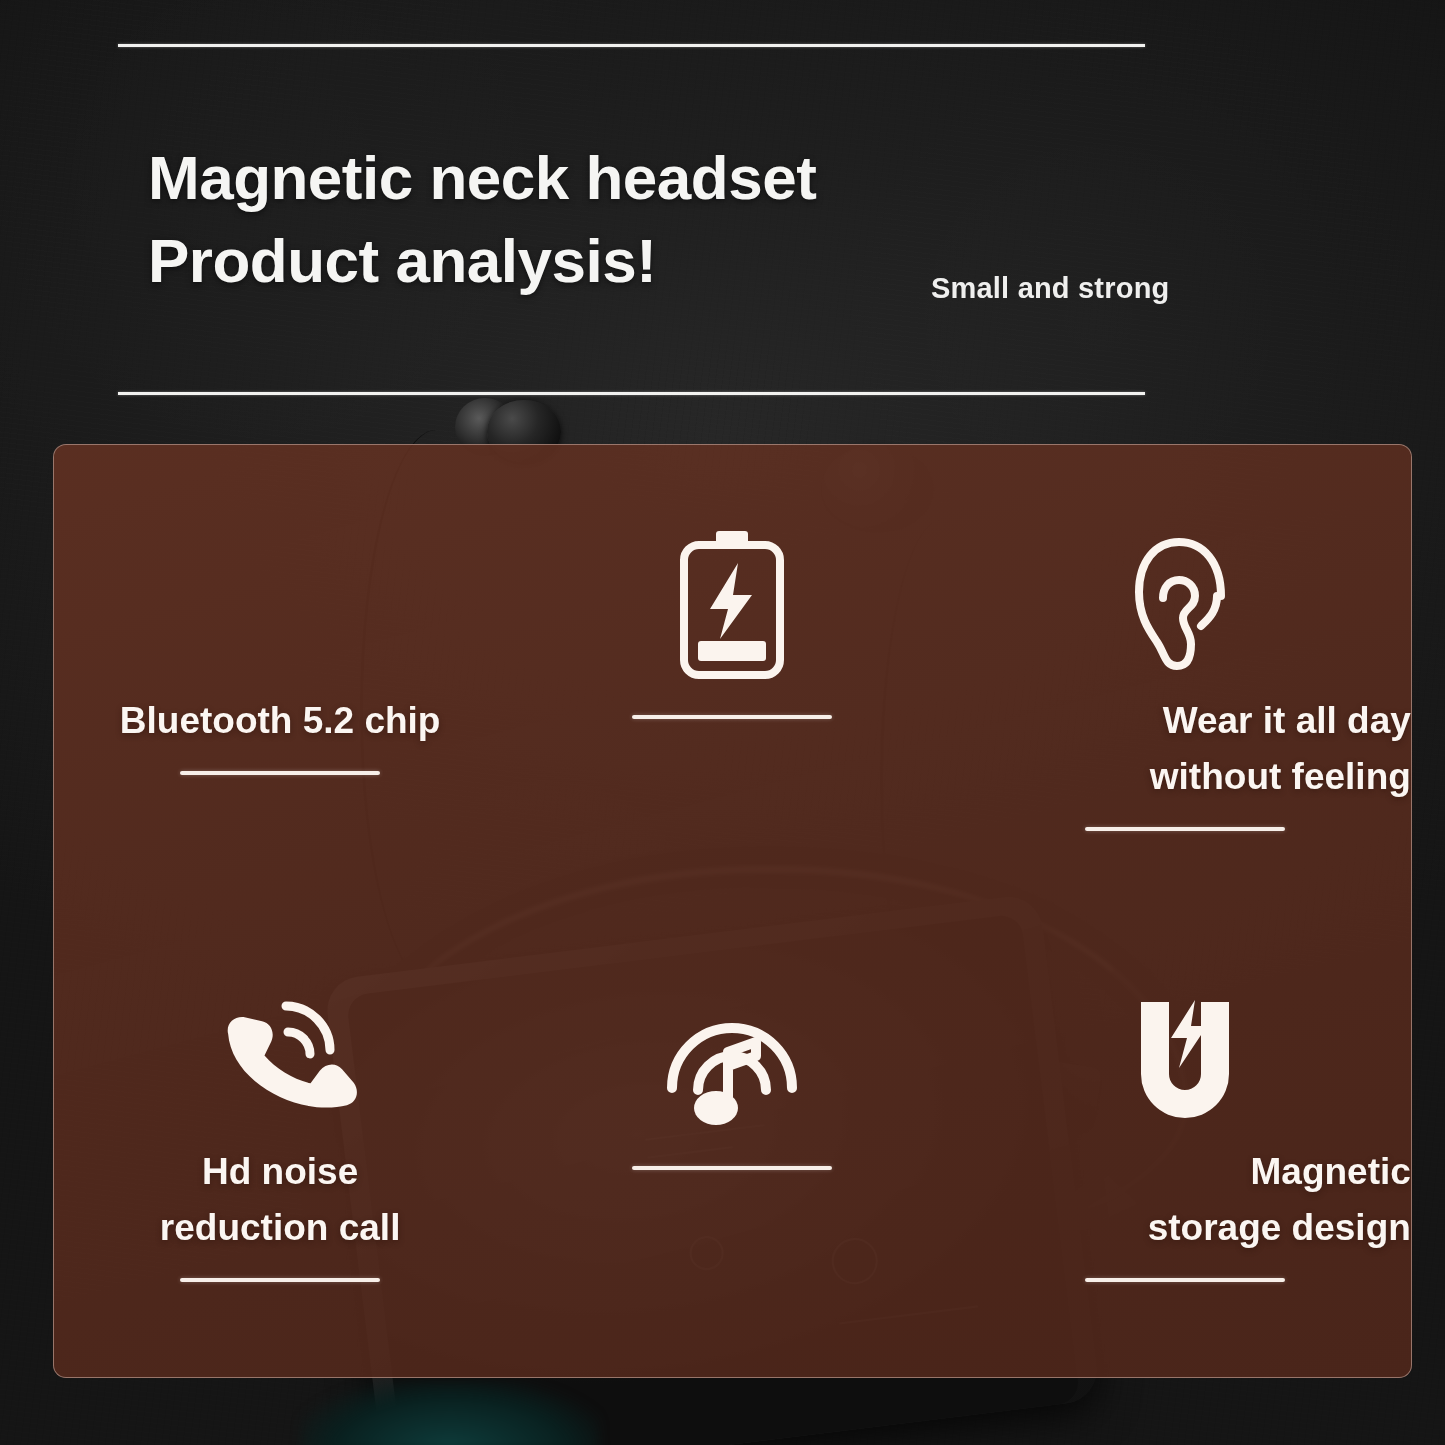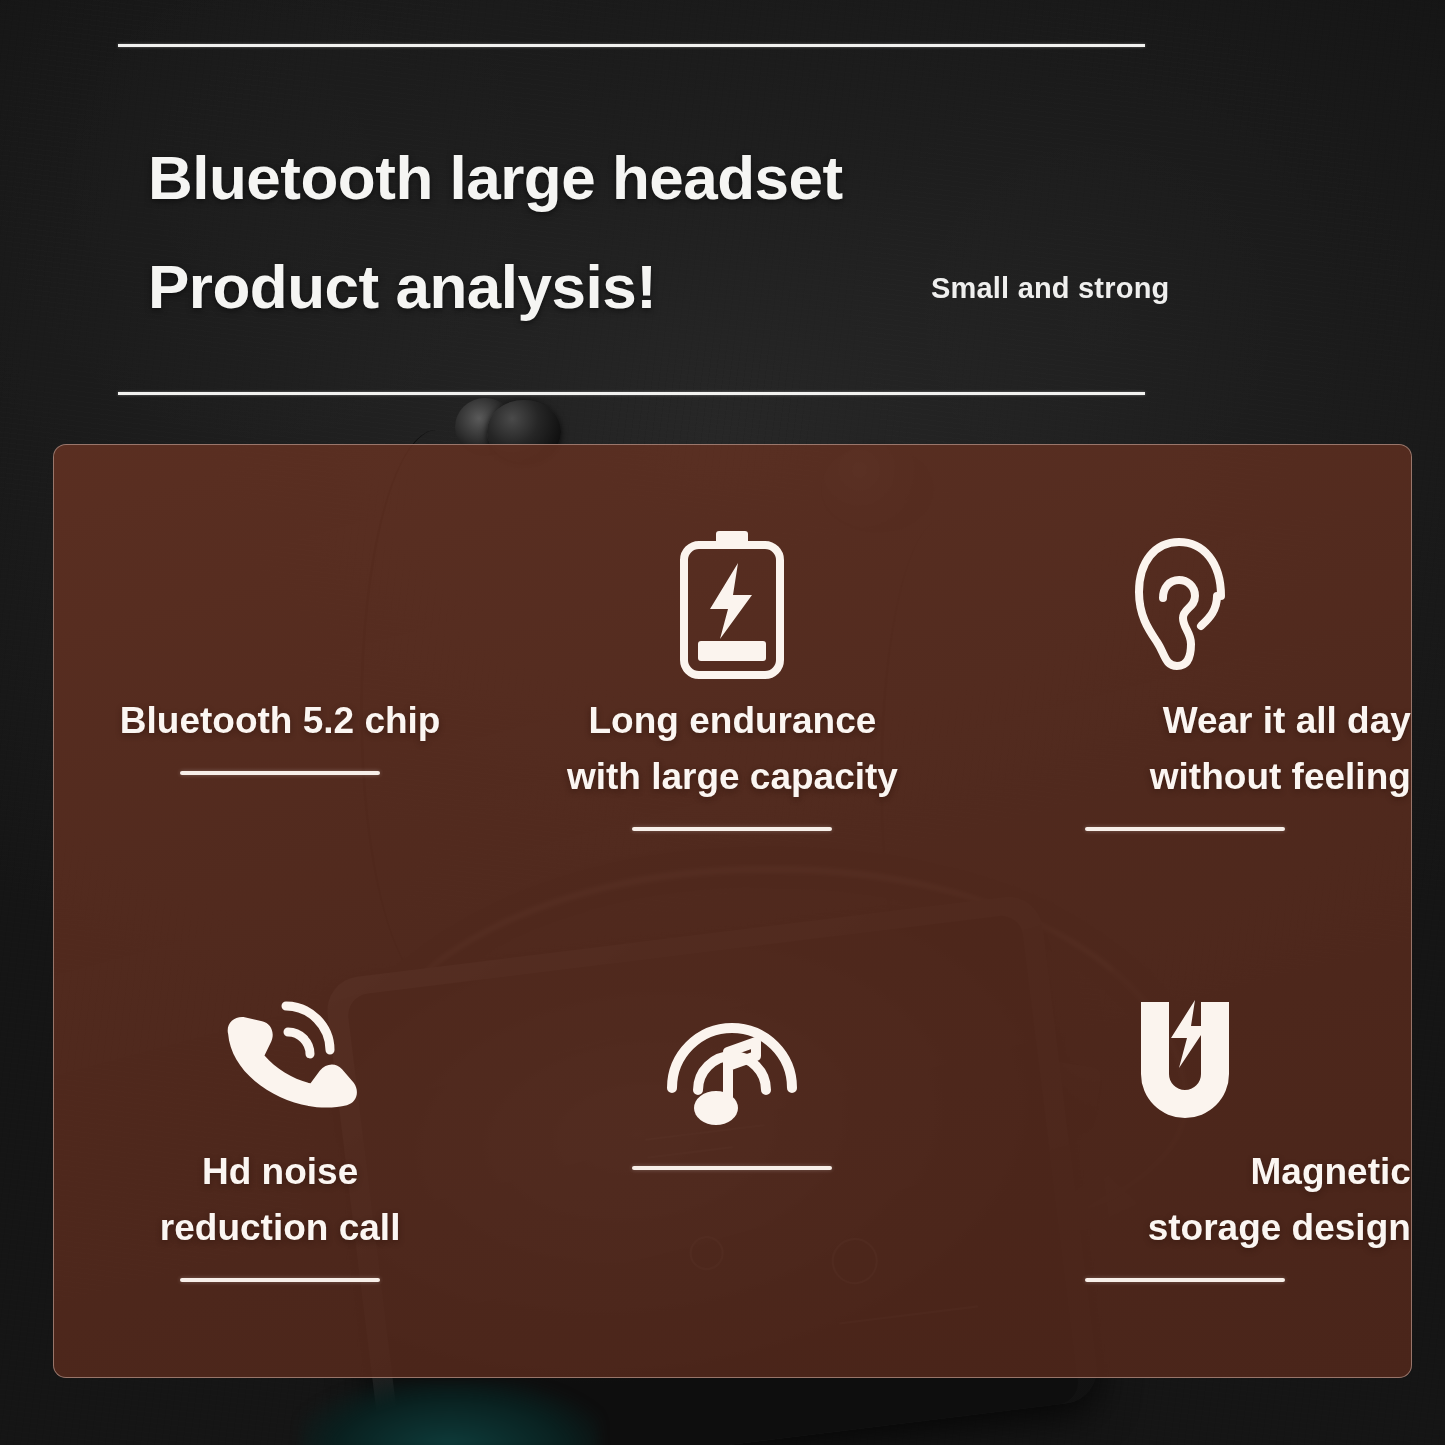--- a/index.html
+++ b/index.html
@@ -136,21 +136,21 @@
     left: 148px;
     color: #f5f5f3;
     font-weight: 700;
     font-size: 62px;
     line-height: 95px;
     letter-spacing: -0.5px;
     white-space: nowrap;
     text-shadow: 0 2px 6px rgba(0,0,0,.5);
   }
   .headline.l1 { top: 130px; }
-  .headline.l2 { top: 239px; }
+  .headline.l2 { top: 213px; }
   .subtitle {
     position: absolute;
     left: 931px; top: 272px;
     color: #efefee;
     font-weight: 600;
     font-size: 29px;
     letter-spacing: .2px;
     white-space: nowrap;
   }
 
@@ -245,21 +245,21 @@
       <div class="phone-line" style="left:300px; top:196px; width:120px;"></div>
       <div class="phone-line" style="left:300px; top:214px; width:86px;"></div>
       <div class="phone-line" style="left:470px; top:402px; width:140px;"></div>
     </div>
     <div class="phone-teal"></div>
   </div>
 
   <div class="rule" style="left:118px; top:44px; width:1027px;"></div>
   <div class="rule" style="left:118px; top:392px; width:1027px;"></div>
 
-  <div class="headline l1">Bluetooth large headset</div>
+  <div class="headline l1">Magnetic neck headset</div>
   <div class="headline l2">Product analysis!</div>
   <div class="subtitle">Small and strong</div>
 
   <div class="panel">
     <div class="panel-tint"></div>
 
     <div class="grid">
 
       <div class="cell c1 r1">
         <div class="icon-wrap"></div>
@@ -269,22 +269,20 @@
 
       <div class="cell c2 r1">
         <div class="icon-wrap">
           <svg class="ic" width="112" height="150" viewBox="0 0 112 150">
             <rect x="40" y="2" width="32" height="14" rx="3" fill="#fbf4ee"></rect>
             <rect x="8" y="16" width="96" height="130" rx="15" fill="none" stroke="#fbf4ee" stroke-width="8"></rect>
             <rect x="22" y="112" width="68" height="20" rx="3" fill="#fbf4ee"></rect>
             <path d="M62 34 L34 80 L52 80 L44 110 L76 66 L57 66 Z" fill="#fbf4ee"></path>
           </svg>
         </div>
-        <div class="label">Long endurance
-with large capacity</div>
         <div class="underline"></div>
       </div>
 
       <div class="cell c3 r1">
         <div class="icon-wrap">
           <svg class="ic" width="112" height="140" viewBox="0 0 112 140">
             <path d="M92 62 C92 28 74 8 50 8 C26 8 10 28 10 58
                      C10 82 20 96 28 108 C36 120 36 132 48 132
                      C60 132 62 120 62 110 C62 98 54 94 54 84
                      C54 74 66 74 66 62 C66 52 58 46 50 46

